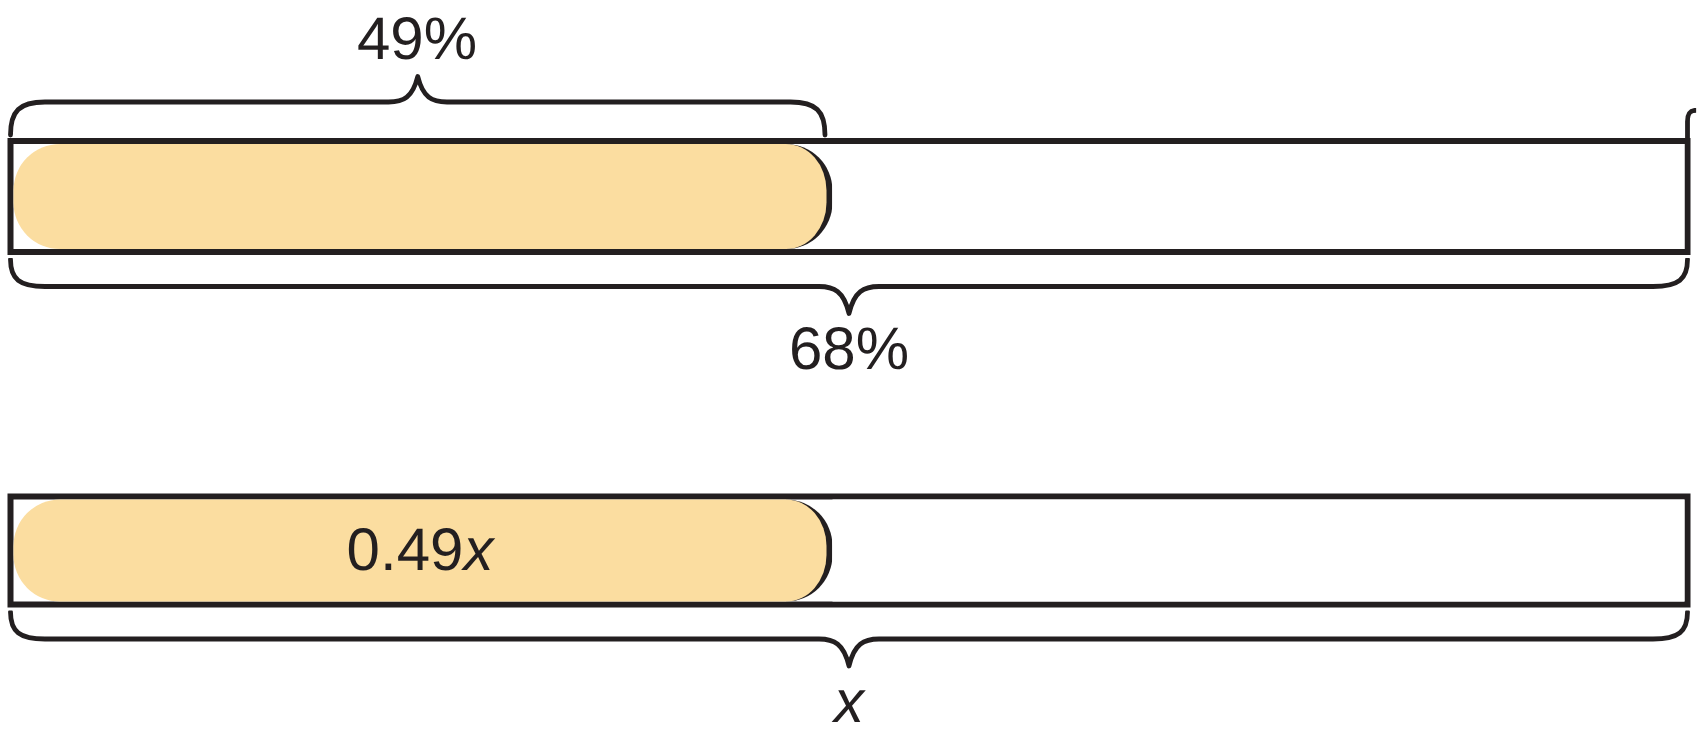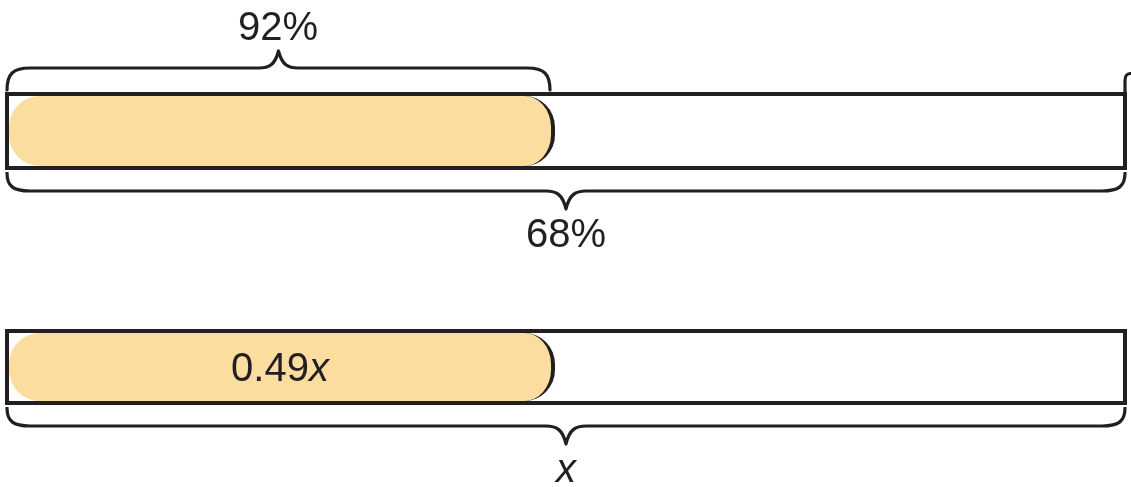--- a/index.html
+++ b/index.html
@@ -74,21 +74,21 @@
   .brace-49  { left: 5px; top: 46px; }
   .brace-100 { left: 5px; top: 172px; }
   .brace-x   { left: 5px; top: 407px; }
   .fragment  { position: absolute; left: 1122px; top: 72px; }
 </style>
 </head>
 <body>
 
 <div class="stage">
 
-  <div class="label label-49">92%</div>
+  <div class="label label-49">49%</div>
 
   <svg class="brace brace-49" width="547" height="46" viewBox="0 0 547 46">
     <path d="M 2 44 C 2 28 8 22 25 22 L 254 22 C 264 22 270 19 273.5 5 C 277 19 283 22 293 22 L 522 22 C 539 22 545 28 545 44"></path>
   </svg>
 
   <div class="bar bar1">
     <div class="seg-shaded"></div>
     <div class="seg-rest"></div>
   </div>
 

